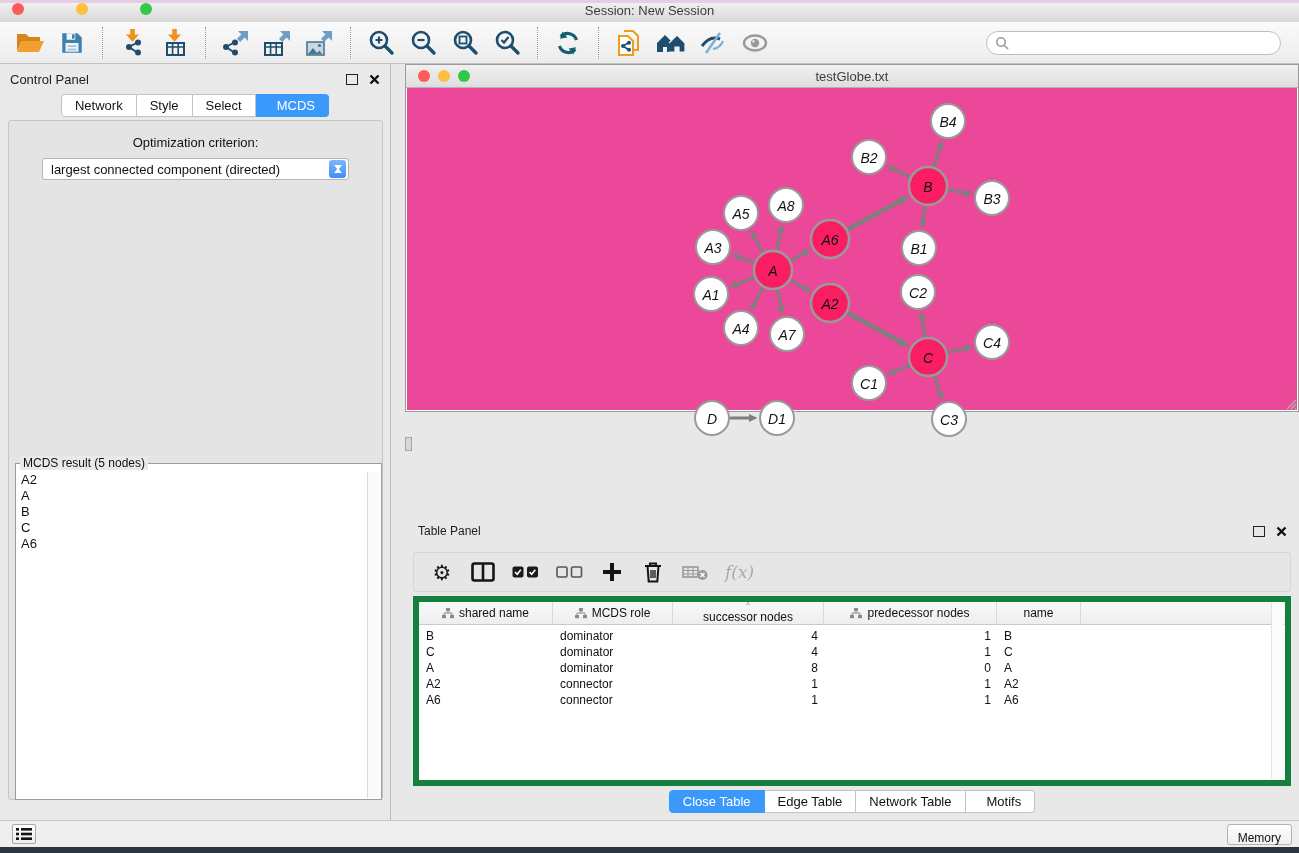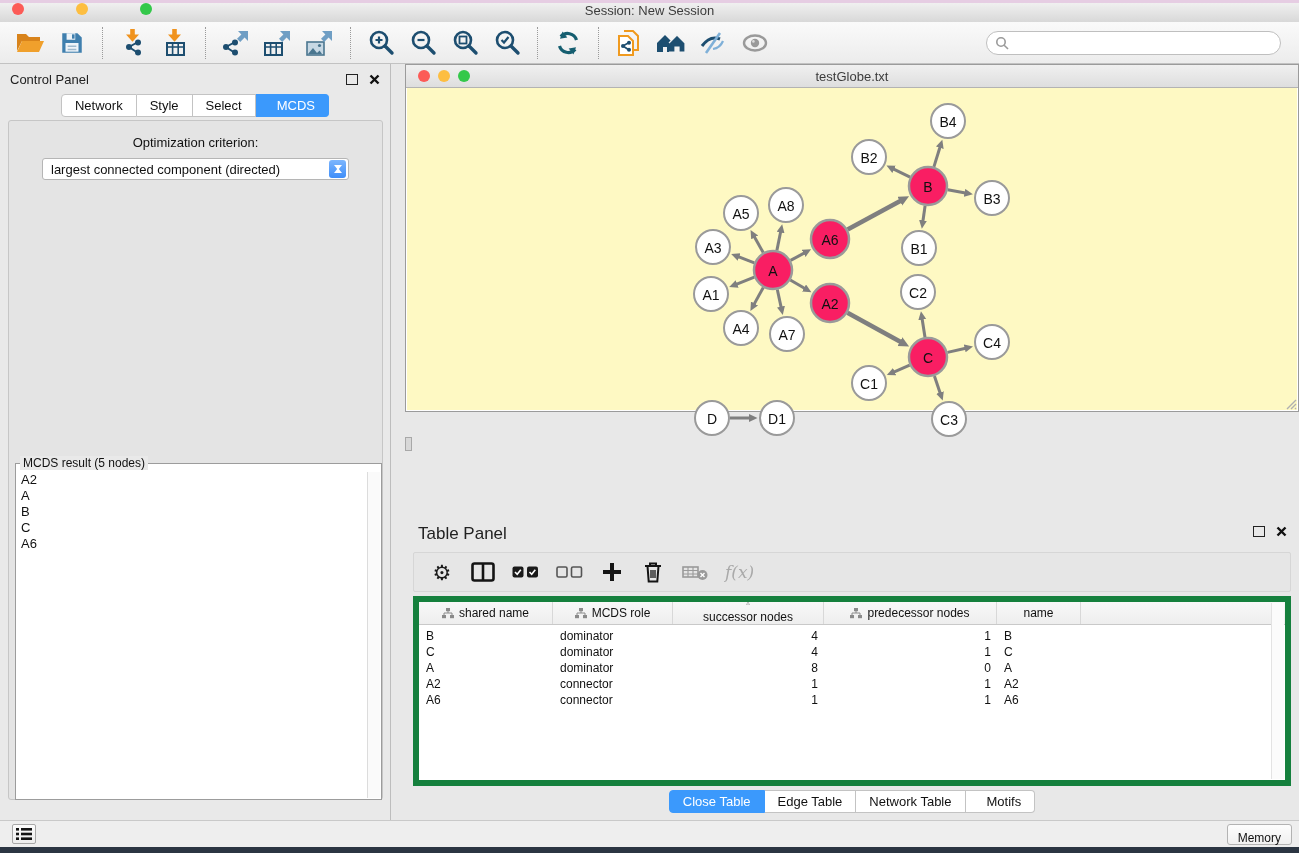--- a/index.html
+++ b/index.html
@@ -59,26 +59,26 @@
   fieldset.mcds legend{font-size:12px;color:#111;background:#e9e9e9;padding:0 3px;margin-left:4px;}
   .mcds-list{position:absolute;left:1px;top:2px;bottom:1px;right:13px;overflow:hidden;background:#fff;}
   .list-item{font-size:13px;line-height:16px;padding-left:4px;}
   .mcds-scroll{position:absolute;top:2px;bottom:1px;right:1px;width:12px;background:#fafafa;
        border-left:1px solid #dcdcdc;}
   
   .net-window{position:absolute;left:405px;top:64px;width:894px;height:348px;box-sizing:border-box;
        background:#fff;border:1px solid #9b9b9b;}
   .net-titlebar{height:22px;background:linear-gradient(#f0f0f0,#dedede);border-bottom:1px solid #b3b3b3;
        display:flex;align-items:center;position:relative;}
-  .net-canvas{position:absolute;left:1px;top:23px;right:1px;bottom:1px;background:#fef9c3;}
+  .net-canvas{position:absolute;left:1px;top:23px;right:1px;bottom:1px;background:#ec4899;font-style:italic;}
   .left-nub{position:absolute;left:-1px;top:372px;width:5px;height:12px;background:#d8d8d8;
        border:1px solid #a8a8a8;}
   .resize-grip{position:absolute;right:1px;bottom:1px;}
   
-  .tp-title{position:absolute;left:418px;top:524px;font-size:17px;color:#222;}
+  .tp-title{position:absolute;left:418px;top:524px;font-size:12px;color:#222;}
   .tp-winbtns{position:absolute;left:1253px;top:526px;display:flex;gap:11px;align-items:center;}
   .tp-toolbar{position:absolute;left:413px;top:552px;width:878px;height:40px;box-sizing:border-box;
        background:#e6e6e6;border:1px solid #d6d6d6;border-radius:2px;
        display:flex;align-items:center;gap:17px;padding-left:16px;}
   .tp-tool{display:flex;align-items:center;justify-content:center;min-width:24px;height:28px;}
   .fx-label{font-family:"DejaVu Serif",serif;font-style:italic;font-size:17px;color:#a9a9a9;}
   .tp-table{position:absolute;left:413px;top:596px;width:878px;height:190px;box-sizing:border-box;
        background:#fff;border:6px solid #15803d;}
   .t-head{display:flex;height:22px;border-bottom:1px solid #c9c9c9;background:linear-gradient(#f8f8f8,#eeeeee);}
   .th{display:flex;align-items:center;justify-content:center;gap:5px;font-size:12px;color:#111;

